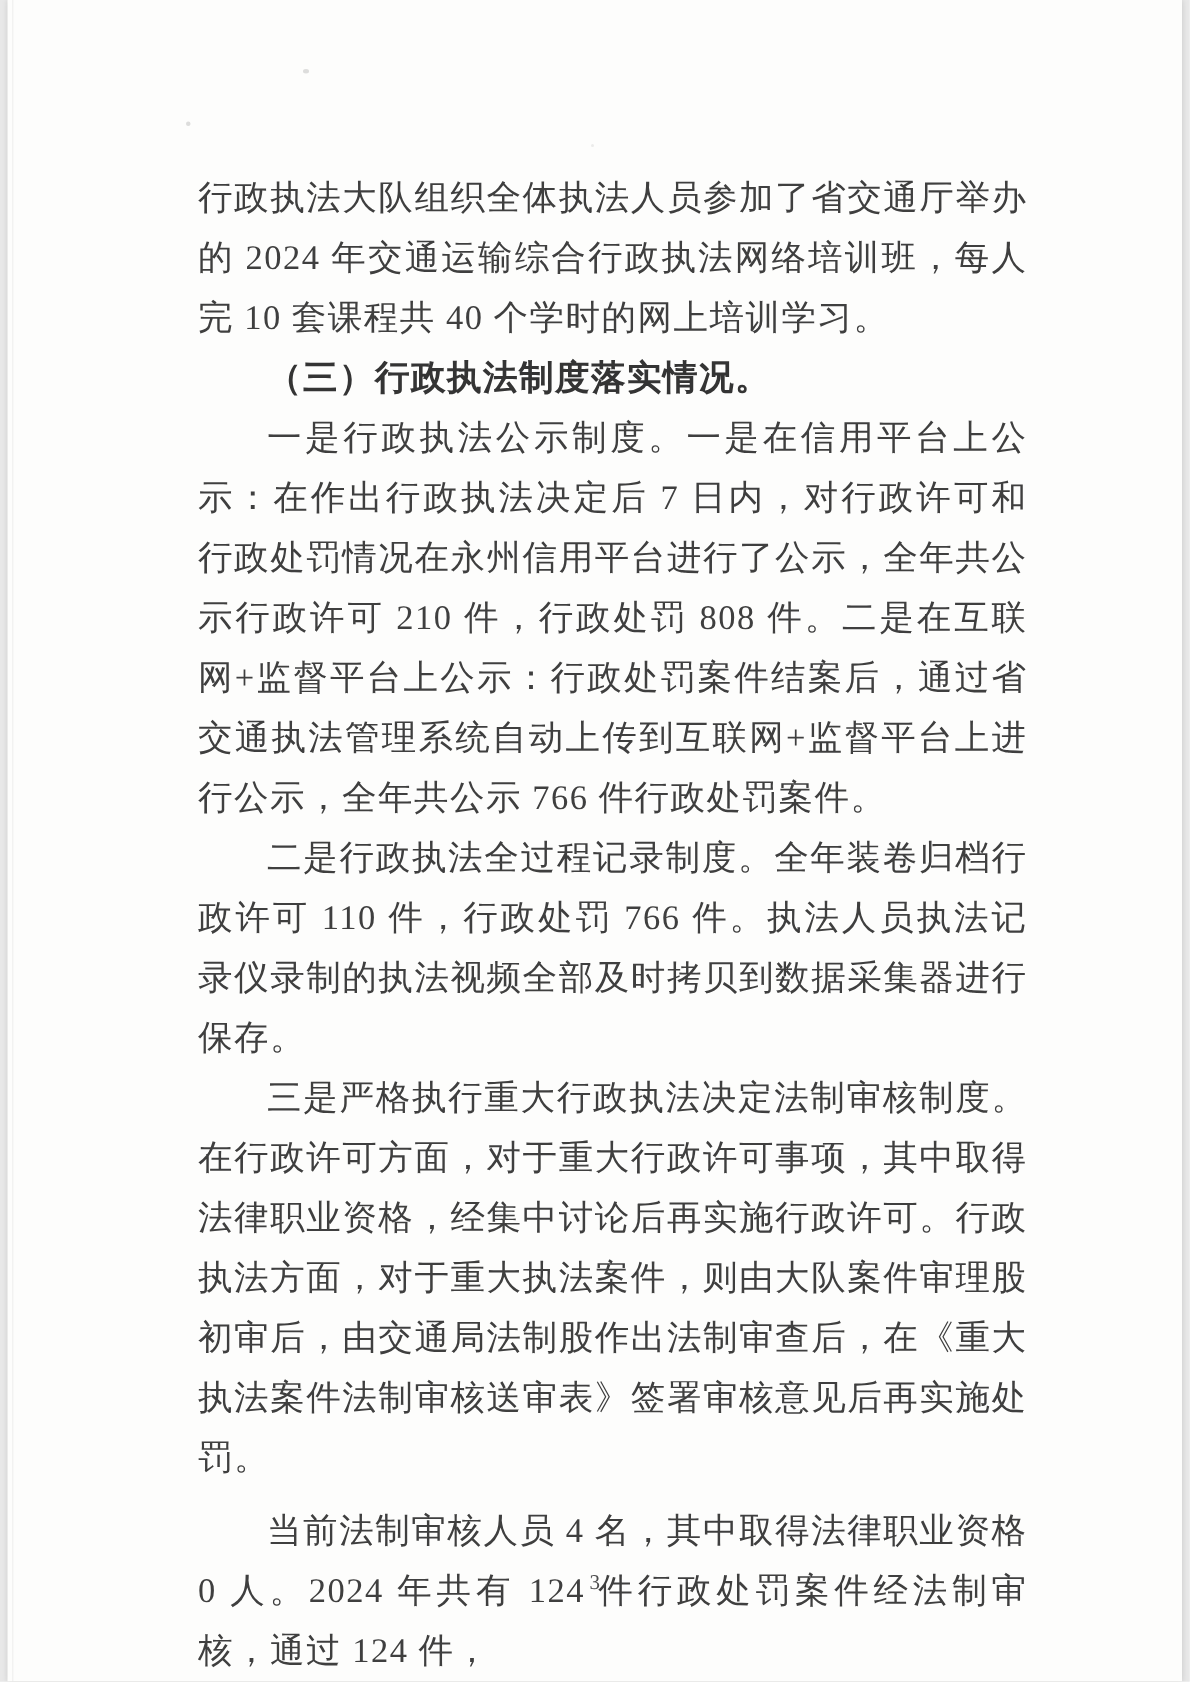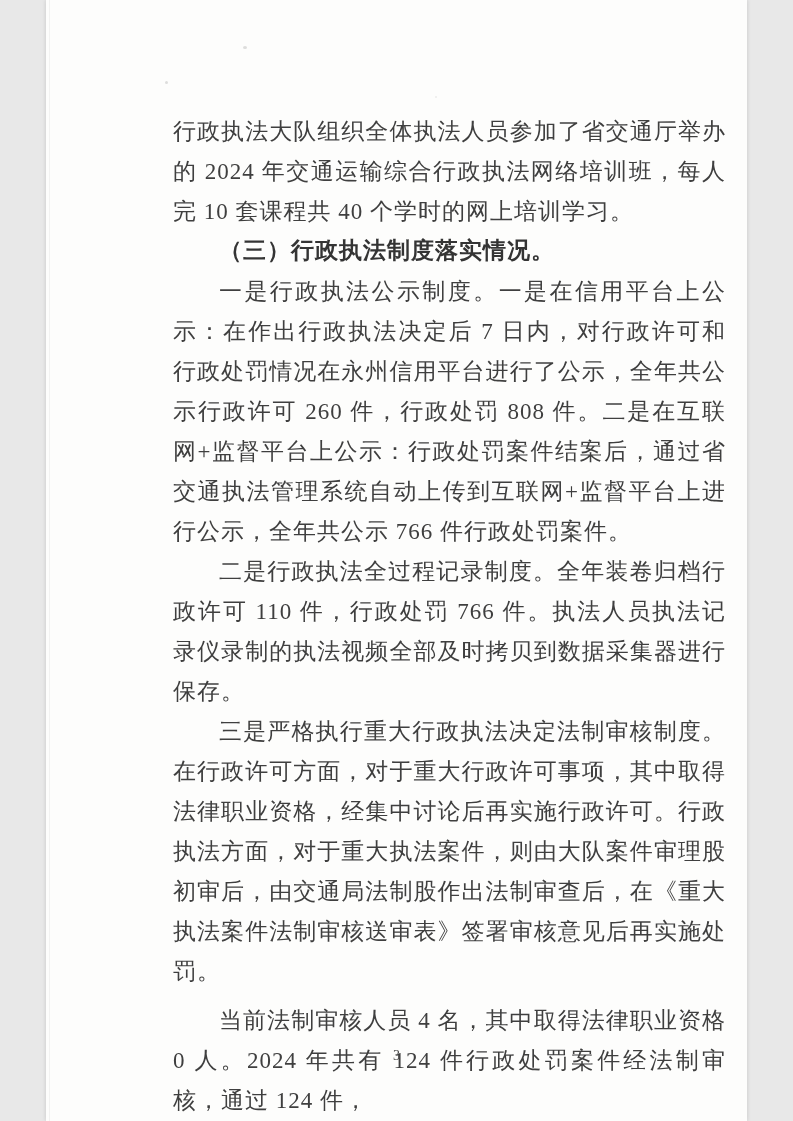--- a/index.html
+++ b/index.html
@@ -2,21 +2,21 @@
 <html><head>
 <meta charset="utf-8">
 <style>
   html, body {
     margin: 0;
     padding: 0;
     background: #e8e8e8;
   }
   .page {
     position: relative;
-    width: 701px;
+    width: 783px;
     height: 1121px;
     margin: 0 auto;
     background: #fdfdfc;
     overflow: hidden;
     font-family: "Liberation Serif", "DejaVu Serif", serif;
     box-shadow: 0 0 4px rgba(0,0,0,0.15);
   }
   
   .edge-line {
     position: absolute;
@@ -50,21 +50,20 @@
   .para {
     margin: 0;
     text-indent: 2em;
   }
   .para.continuation {
     text-indent: 0;
   }
   .para.heading {
     font-weight: bold;
     color: #343434;
-    font-family: Liberation Mono, monospace;
   }
   .para.last {
     margin-top: 9px;
   }
   .footer {
     position: absolute;
     left: 0;
     right: 0;
     top: 1048px;
     text-align: center;
@@ -78,20 +77,20 @@
 
 <div class="page">
   <div class="edge-line"></div>
   <div class="speck s1"></div>
   <div class="speck s2"></div>
   <div class="speck s3"></div>
 
   <div class="content">
     <p class="para continuation">行政执法大队组织全体执法人员参加了省交通厅举办的 2024 年交通运输综合行政执法网络培训班，每人完 10 套课程共 40 个学时的网上培训学习。</p>
     <p class="para heading">（三）行政执法制度落实情况。</p>
-    <p class="para">一是行政执法公示制度。一是在信用平台上公示：在作出行政执法决定后 7 日内，对行政许可和行政处罚情况在永州信用平台进行了公示，全年共公示行政许可 260 件，行政处罚 808 件。二是在互联网+监督平台上公示：行政处罚案件结案后，通过省交通执法管理系统自动上传到互联网+监督平台上进行公示，全年共公示 766 件行政处罚案件。</p>
+    <p class="para">一是行政执法公示制度。一是在信用平台上公示：在作出行政执法决定后 7 日内，对行政许可和行政处罚情况在永州信用平台进行了公示，全年共公示行政许可 210 件，行政处罚 808 件。二是在互联网+监督平台上公示：行政处罚案件结案后，通过省交通执法管理系统自动上传到互联网+监督平台上进行公示，全年共公示 766 件行政处罚案件。</p>
     <p class="para">二是行政执法全过程记录制度。全年装卷归档行政许可 110 件，行政处罚 766 件。执法人员执法记录仪录制的执法视频全部及时拷贝到数据采集器进行保存。</p>
     <p class="para">三是严格执行重大行政执法决定法制审核制度。在行政许可方面，对于重大行政许可事项，其中取得法律职业资格，经集中讨论后再实施行政许可。行政执法方面，对于重大执法案件，则由大队案件审理股初审后，由交通局法制股作出法制审查后，在《重大执法案件法制审核送审表》签署审核意见后再实施处罚。</p>
     <p class="para last">当前法制审核人员 4 名，其中取得法律职业资格 0 人。2024 年共有 124 件行政处罚案件经法制审核，通过 124 件，</p>
   </div>
 
   <div class="footer">3</div>
 </div>
 
 </body></html>

